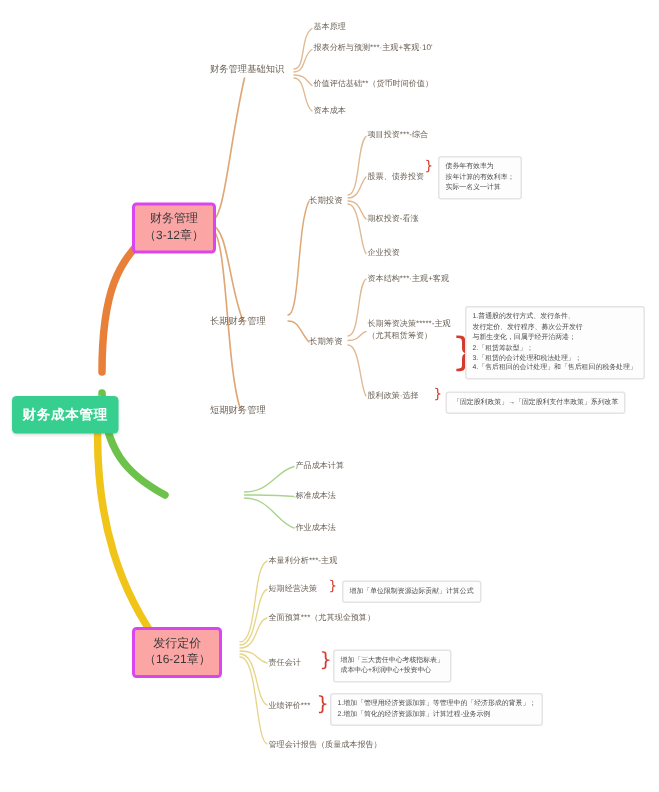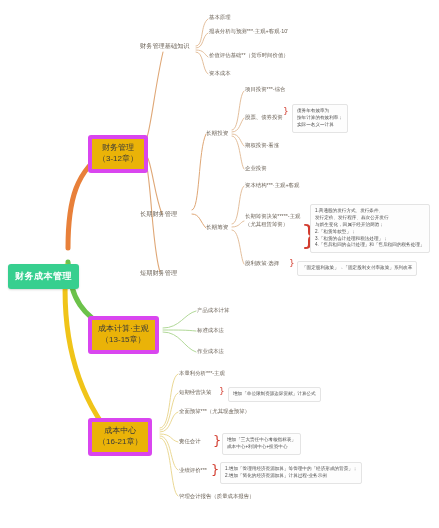--- a/index.html
+++ b/index.html
@@ -17,21 +17,21 @@
     background:#37cf8f;color:#ffffff;
     border-radius:3px;
     font-size:9px;font-weight:bold;
     padding:6px 7px;
     letter-spacing:0.5px;
     box-shadow:0 1px 2px rgba(0,0,0,.15);
     margin-top:19px;
   }
 
   .main{
-    border:4px solid #d946ef;background:#eab308;
+    border:2px solid #d946ef;background:#fca5a5;
     border-radius:3px;
     font-size:8px;color:#3a3a3a;
     padding:4px 6px;
     text-align:center;line-height:1.35;
   }
   .main .l2{display:block;}
 
   .lvl2{font-size:6.2px;color:#6b6257;}
   .lvl3{font-size:5.6px;color:#6b6257;}
   .leaf{font-size:5.4px;color:#6b6257;}
@@ -151,30 +151,26 @@
     <div>4.「售后租回的会计处理」和「售后租回的税务处理」</div>
   </div>
 
   <span class="brace" style="left:289px;top:259px;">}</span>
   <div class="note" style="left:297px;top:261px;">
     <div>「固定股利政策」→「固定股利支付率政策」系列改革</div>
   </div>
 
   <div class="node lvl2" style="left:140px;top:269px;">短期财务管理</div>
 
-  <div class="node main" style="left:88px;top:316px;">
-    <span class="l2">成本计算·主观</span>
-    <span class="l2">（13-15章）</span>
-  </div>
   <div class="node leaf" style="left:197px;top:307px;">产品成本计算</div>
   <div class="node leaf" style="left:197px;top:327px;">标准成本法</div>
   <div class="node leaf" style="left:197px;top:348px;">作业成本法</div>
 
   <div class="node main" style="left:88px;top:418px;">
-    <span class="l2">成本中心</span>
+    <span class="l2">发行定价</span>
     <span class="l2">（16-21章）</span>
   </div>
 
   <div class="node leaf" style="left:179px;top:370px;">本量利分析***-主观</div>
 
   <div class="node leaf" style="left:179px;top:389px;">短期经营决策</div>
   <span class="brace" style="left:219px;top:387px;">}</span>
   <div class="note" style="left:228px;top:387px;">
     <div>增加「单位限制资源边际贡献」计算公式</div>
   </div>

